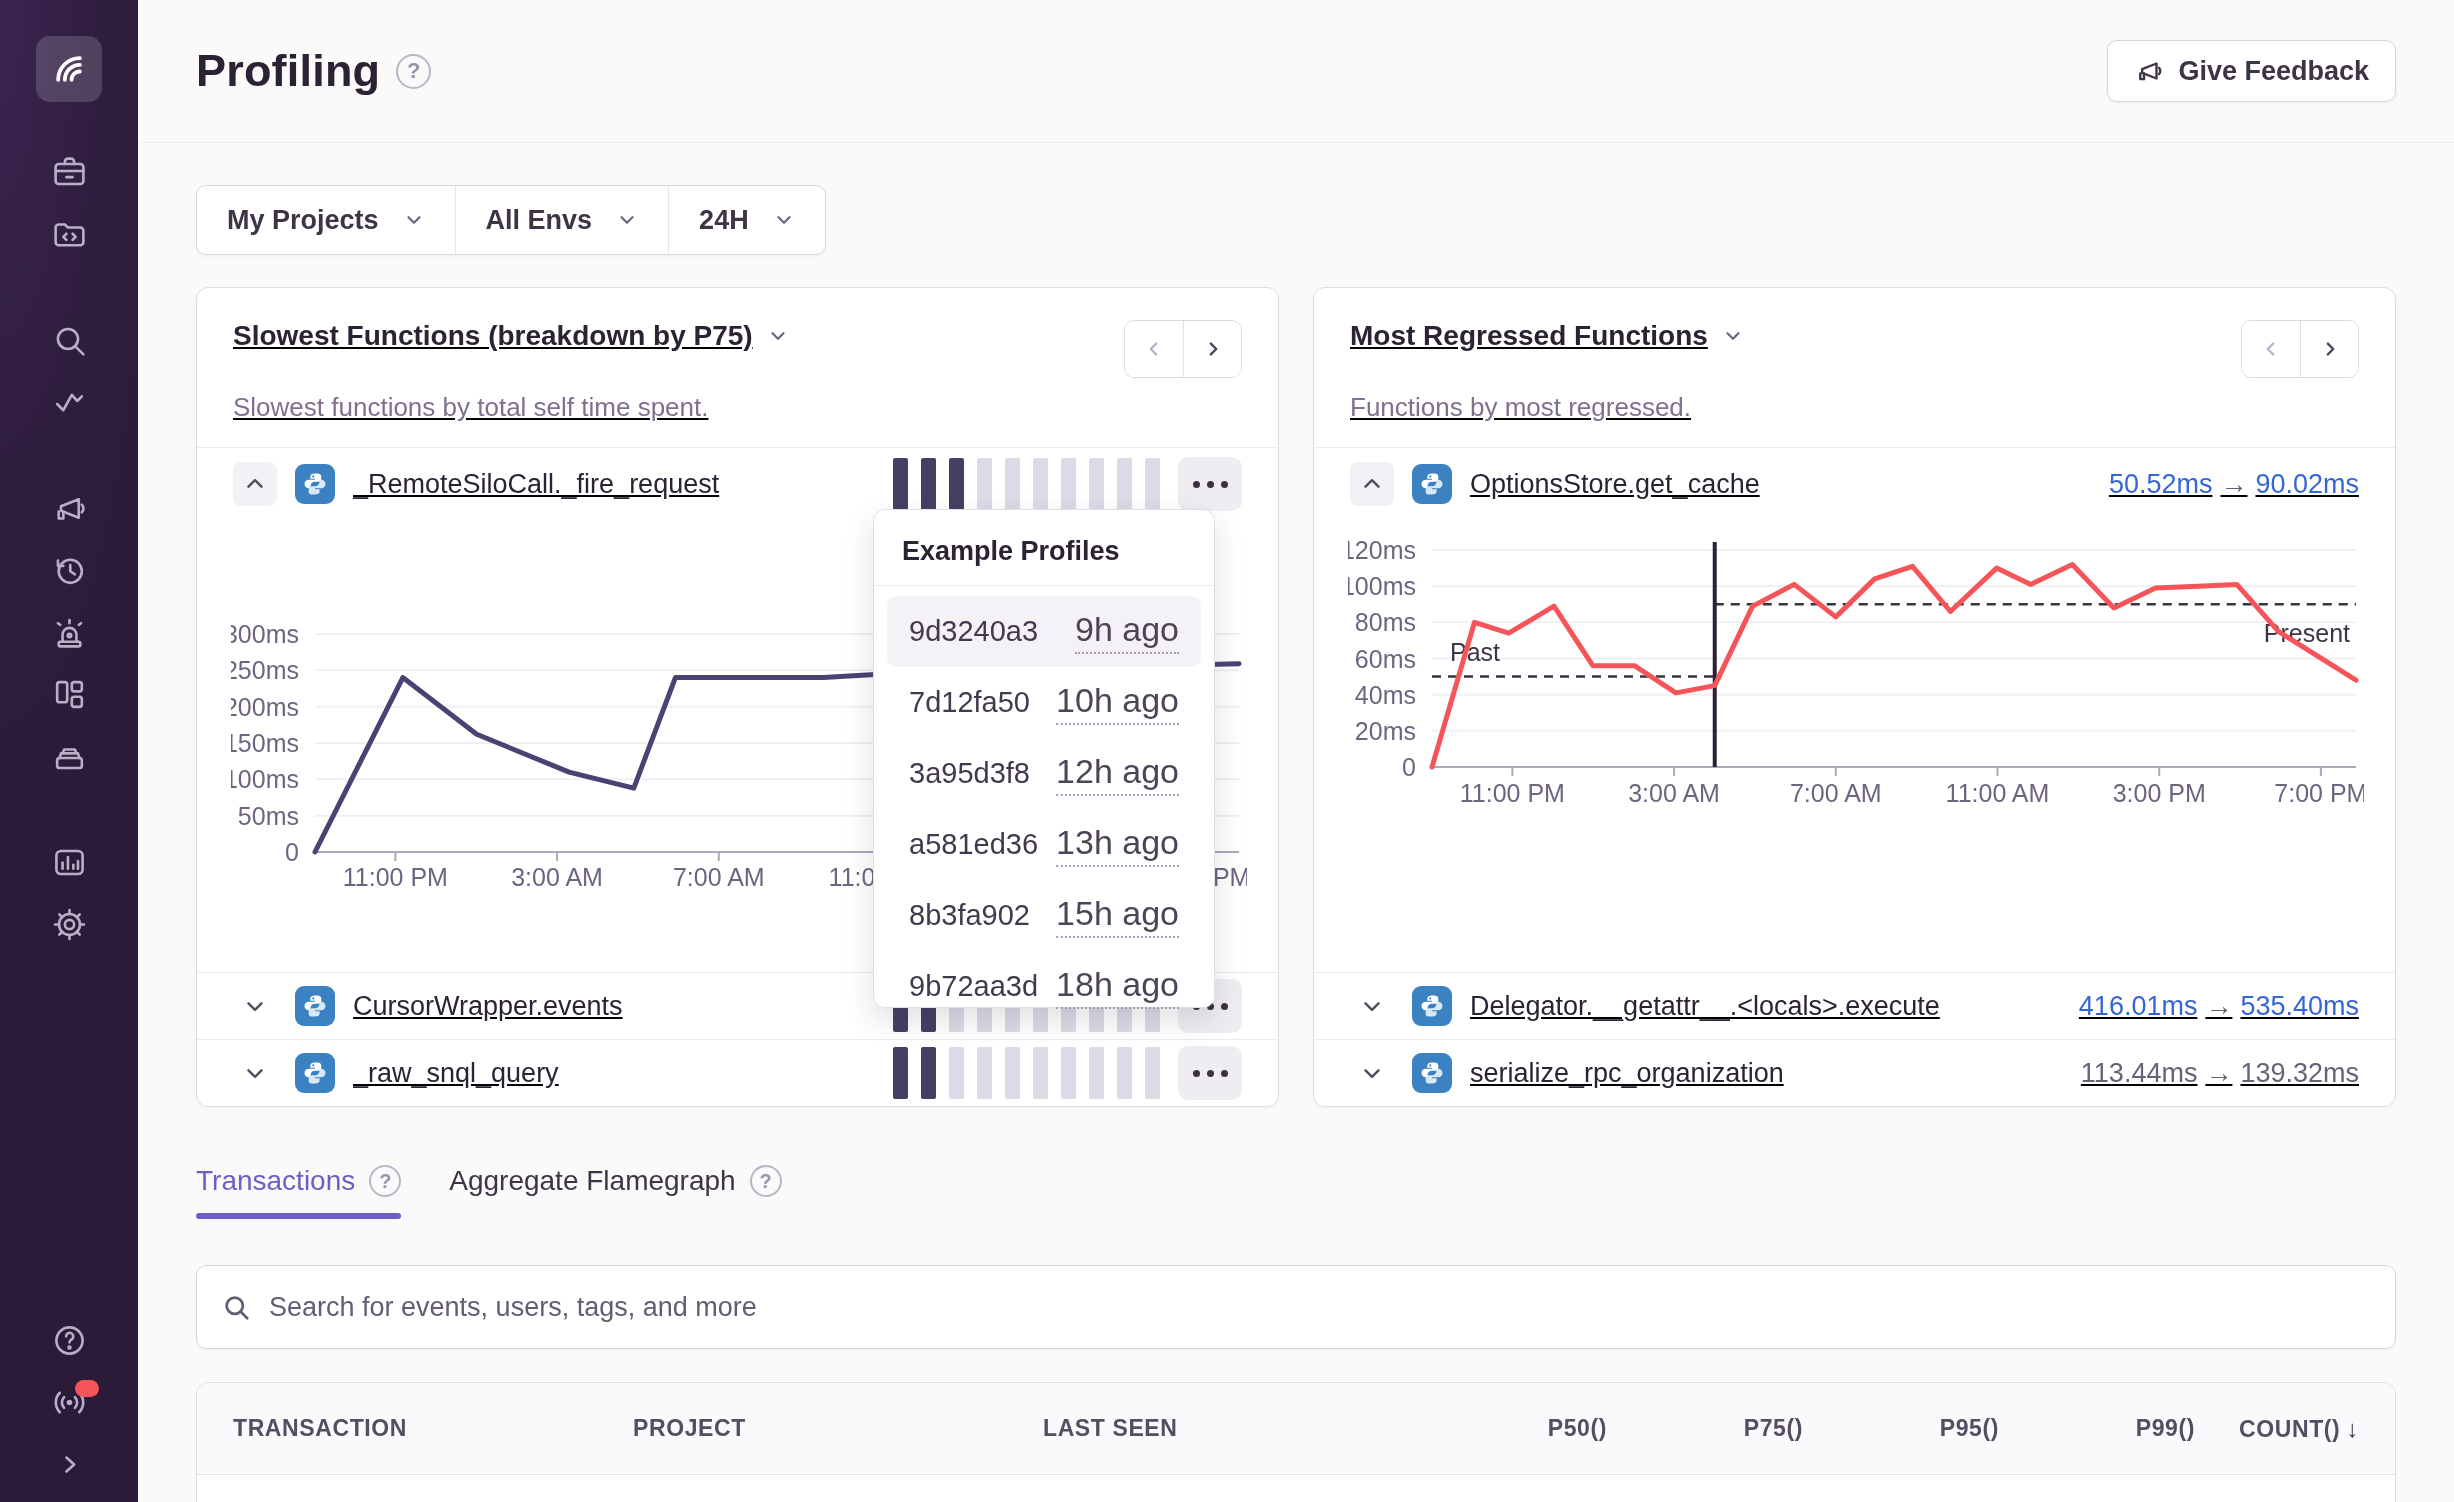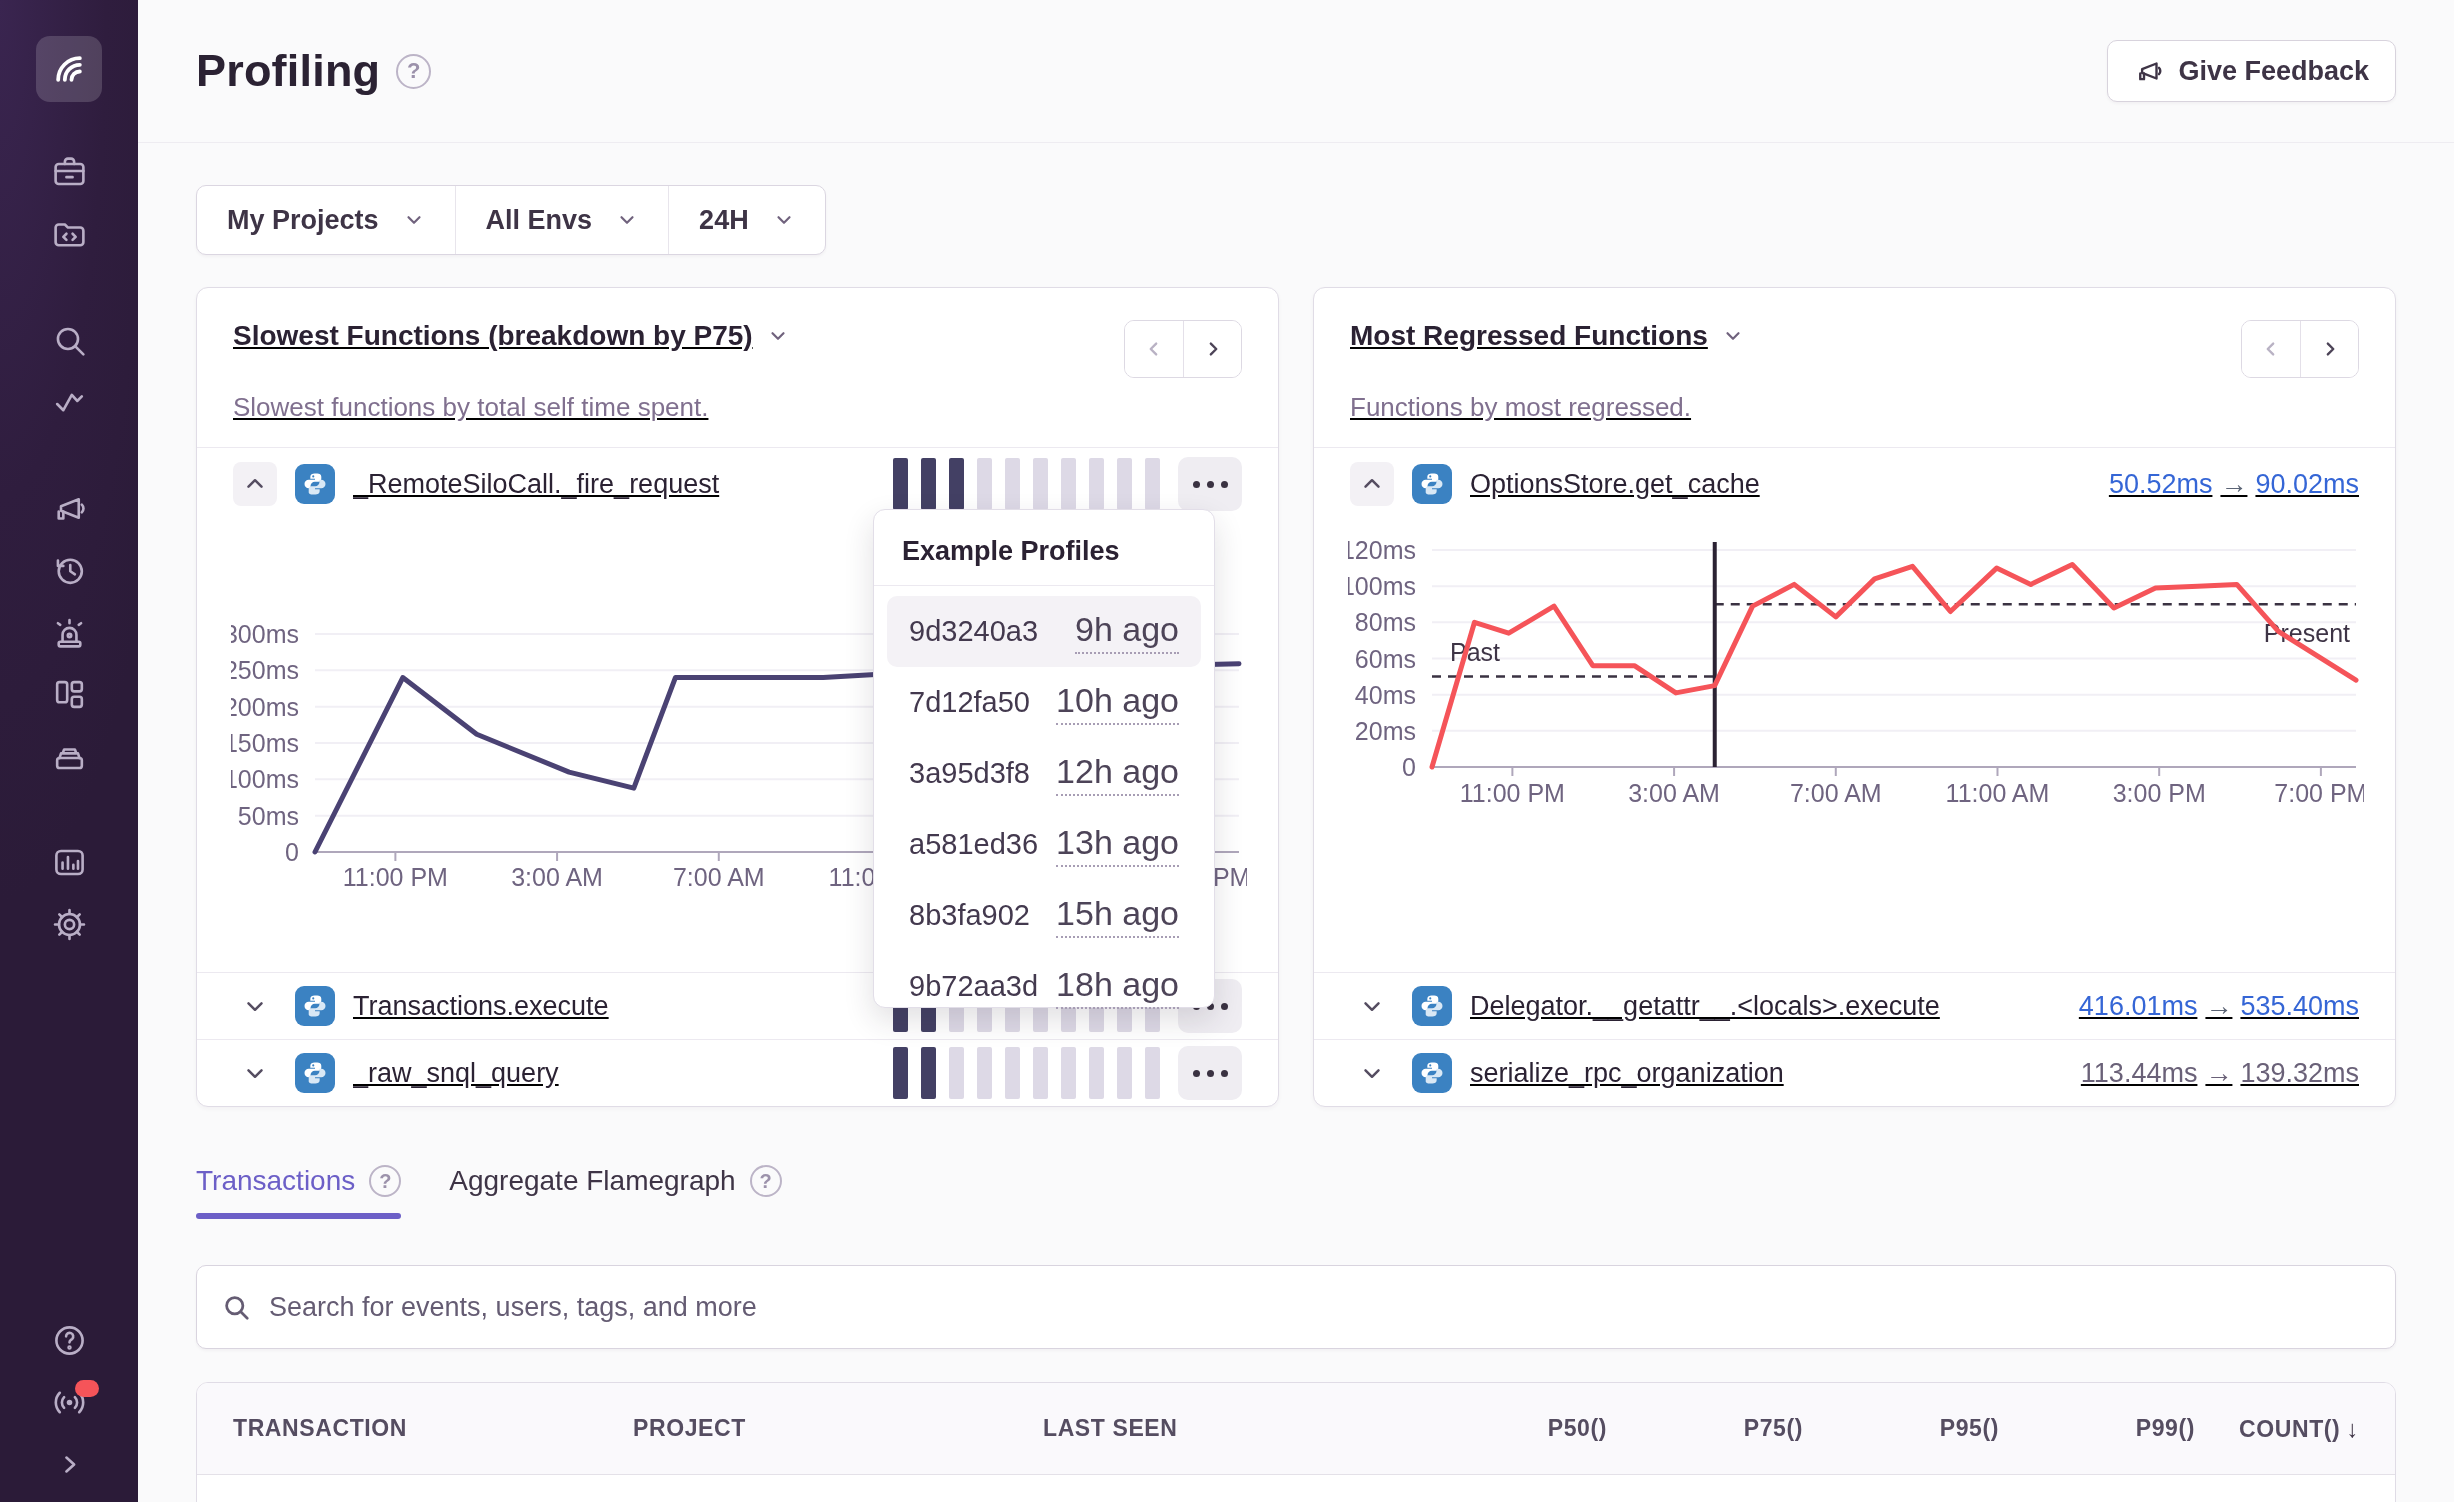--- a/index.html
+++ b/index.html
@@ -368,21 +368,21 @@
               <svg viewBox="0 0 24 24">
                   <path d="M6 9.5l6 6 6-6"></path>
                 </svg>
             </button>
             <span class="py-chip">
               <svg viewBox="0 0 24 24">
                   <path fill="#fff" d="M11.7 3c-2 0-3.7.9-3.7 2.8v1.8h4v.8H6.6C4.6 8.4 3 9.9 3 12s1.6 3.6 3.6 3.6h1.6v-2.2c0-1.9 1.7-3.4 3.6-3.4h3.2c1.6 0 2.4-1.2 2.4-2.8V5.8C17.4 3.9 15.9 3 13.9 3h-2.2zm-1.2 1.6a.9.9 0 1 1 0 1.8.9.9 0 0 1 0-1.8z"></path>
                   <path fill="#D9E8F5" d="M12.3 21c2 0 3.7-.9 3.7-2.8v-1.8h-4v-.8h5.4c2 0 3.6-1.5 3.6-3.6s-1.6-3.6-3.6-3.6h-1.6v2.2c0 1.9-1.7 3.4-3.6 3.4H9c-1.6 0-2.4 1.2-2.4 2.8v2.4C6.6 20.1 8.1 21 10.1 21h2.2z"></path>
                 </svg>
             </span>
-            <span class="fn-name">Transactions.execute</span>
+            <span class="fn-name">CursorWrapper.events</span>
             <span class="spark">
                 <i class="on"></i>
                 <i class="on"></i>
                 <i></i>
                 <i></i>
                 <i></i>
                 <i></i>
                 <i></i>
                 <i></i>
                 <i></i>

